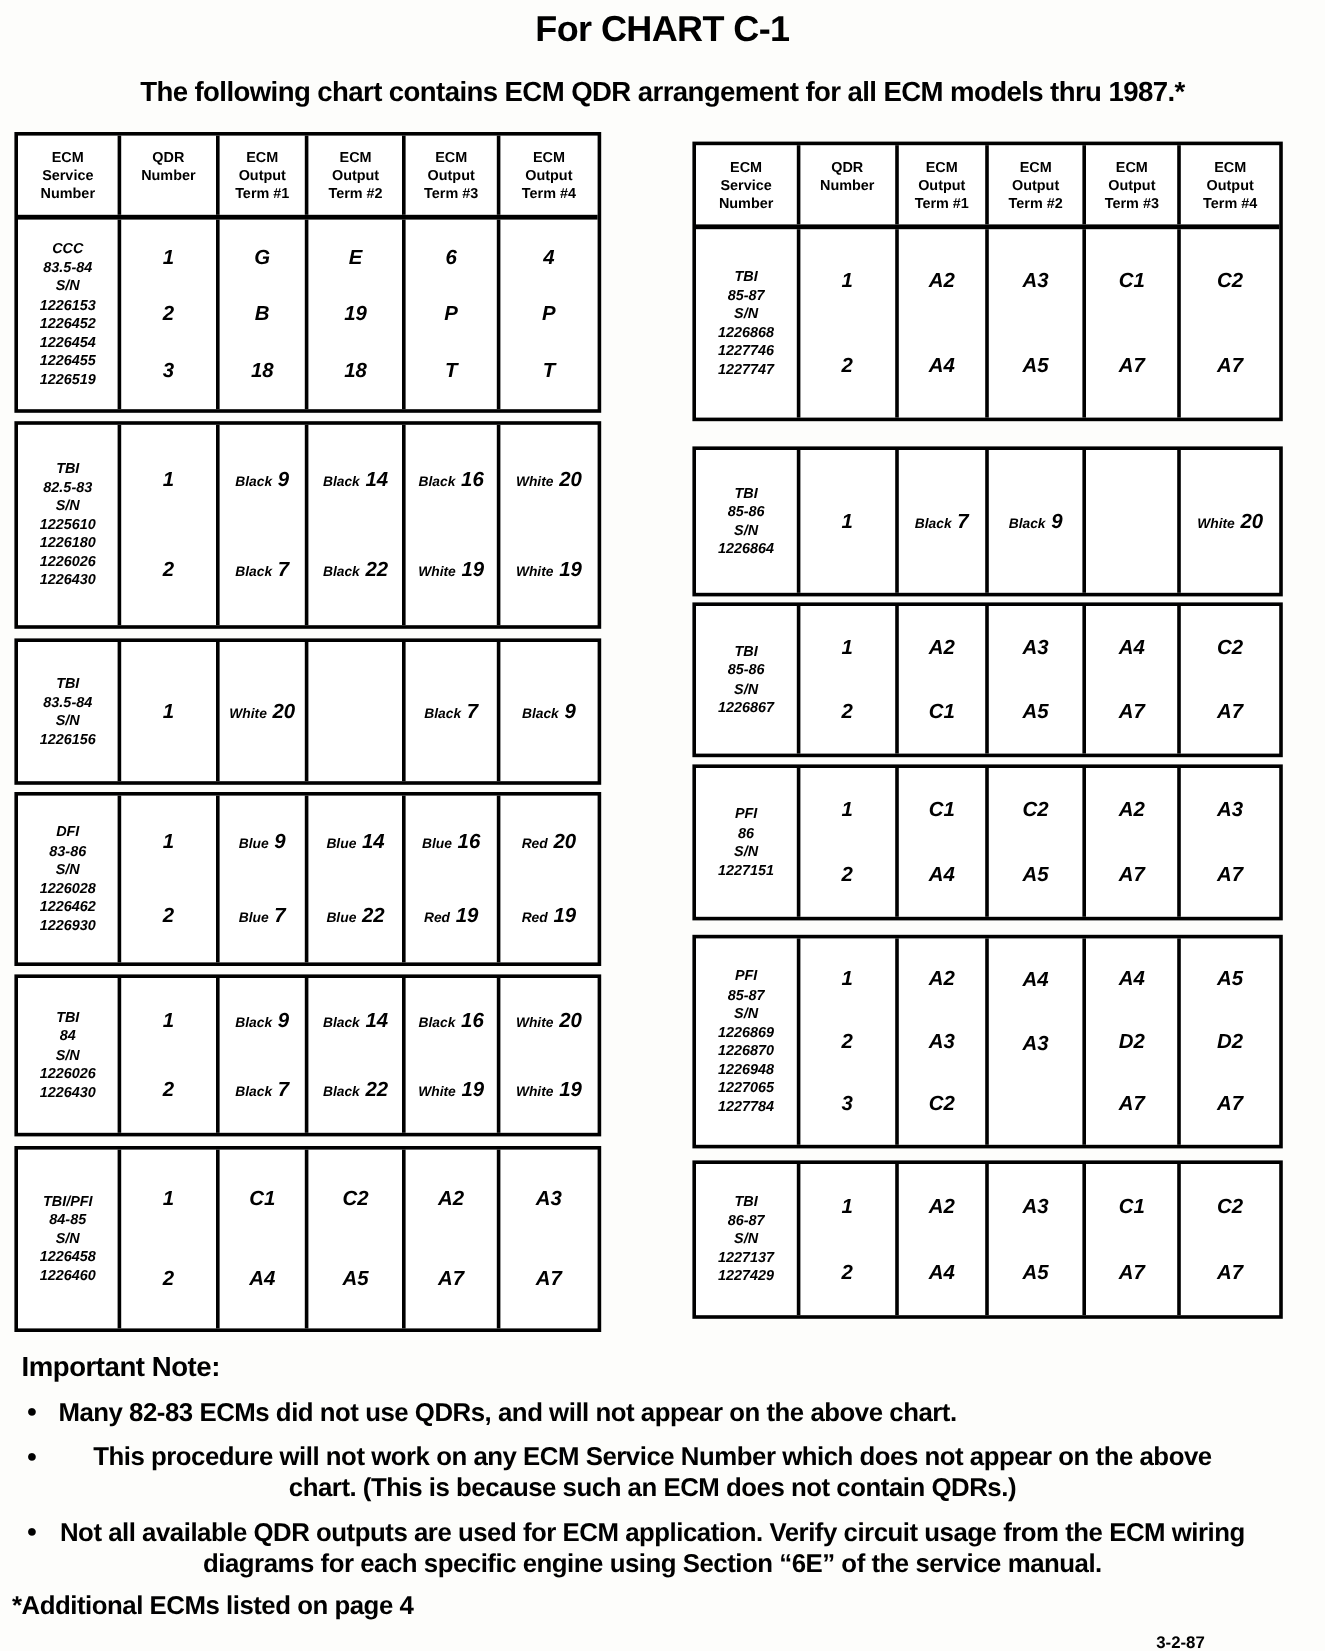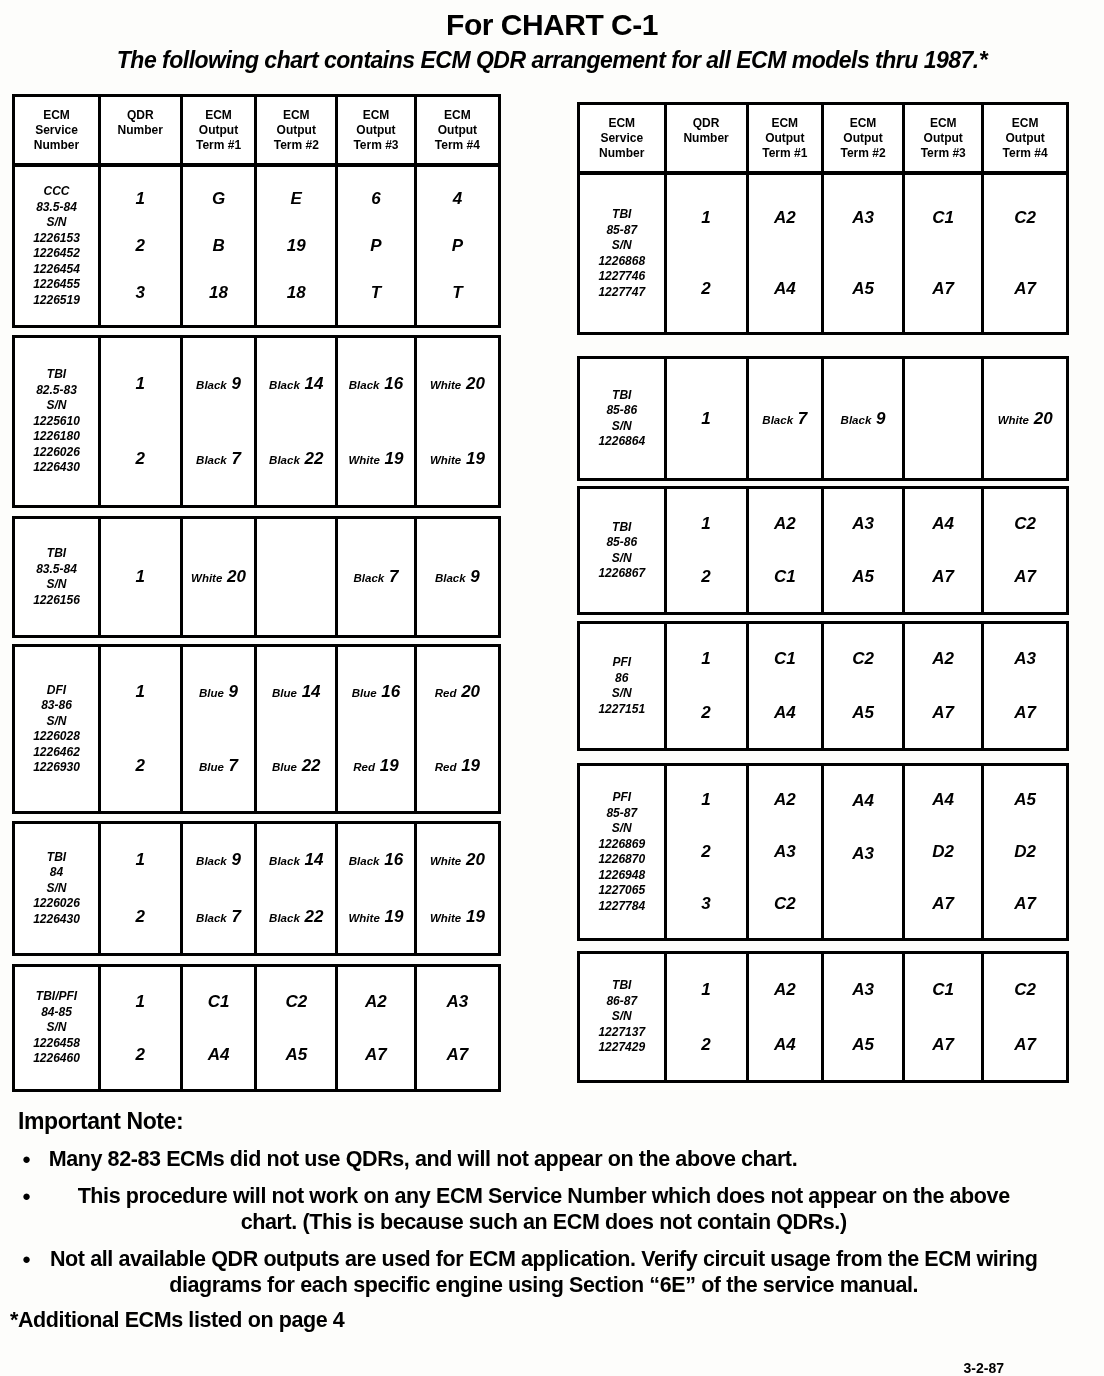--- a/index.html
+++ b/index.html
@@ -16,22 +16,21 @@
     text-align:center;
     font-size:30px;
     line-height:33px;
     letter-spacing:-0.5px;
     margin-top:8px;
   }
   .subtitle {
     text-align:center;
     font-size:23px;
     letter-spacing:-0.5px;
-    margin-top:6px;
-    font-style:italic;
+    margin-top:22px;
   }
   .tables-wrap { display:flex; margin-top:20px; }
   .col { display:flex; flex-direction:column; }
   .col-left  { width:489px; margin-left:12px; }
   .col-right { width:492px; margin-left:76px; }
   .tbl {
     border:3px solid #000;
     display:flex; flex-direction:column;
     box-sizing:border-box;
     background:#fff;
@@ -209,21 +208,21 @@
             <div class="val"></div>
           </div>
           <div class="cell vals">
             <div class="val"><span class="clrword">Black</span><span class="clrnum"> 7</span></div>
           </div>
           <div class="cell vals">
             <div class="val"><span class="clrword">Black</span><span class="clrnum"> 9</span></div>
           </div>
         </div>
       </div>
-      <div class="tbl" style="height: 170px; margin-top: 6px;">
+      <div class="tbl" style="height: 145px; margin-top: 6px;">
         <div class="row bdy">
           <div class="cell svc">
             <div>DFI</div>
             <div>83-86</div>
             <div>S/N</div>
             <div>1226028</div>
             <div>1226462</div>
             <div>1226930</div>
           </div>
           <div class="cell vals">
@@ -272,21 +271,21 @@
           <div class="cell vals">
             <div class="val"><span class="clrword">Black</span><span class="clrnum"> 16</span></div>
             <div class="val"><span class="clrword">White</span><span class="clrnum"> 19</span></div>
           </div>
           <div class="cell vals">
             <div class="val"><span class="clrword">White</span><span class="clrnum"> 20</span></div>
             <div class="val"><span class="clrword">White</span><span class="clrnum"> 19</span></div>
           </div>
         </div>
       </div>
-      <div class="tbl" style="height: 128px; margin-top: 8px;">
+      <div class="tbl" style="height: 155px; margin-top: 8px;">
         <div class="row bdy">
           <div class="cell svc">
             <div>TBI/PFI</div>
             <div>84-85</div>
             <div>S/N</div>
             <div>1226458</div>
             <div>1226460</div>
           </div>
           <div class="cell vals">
             <div class="val">1</div>

